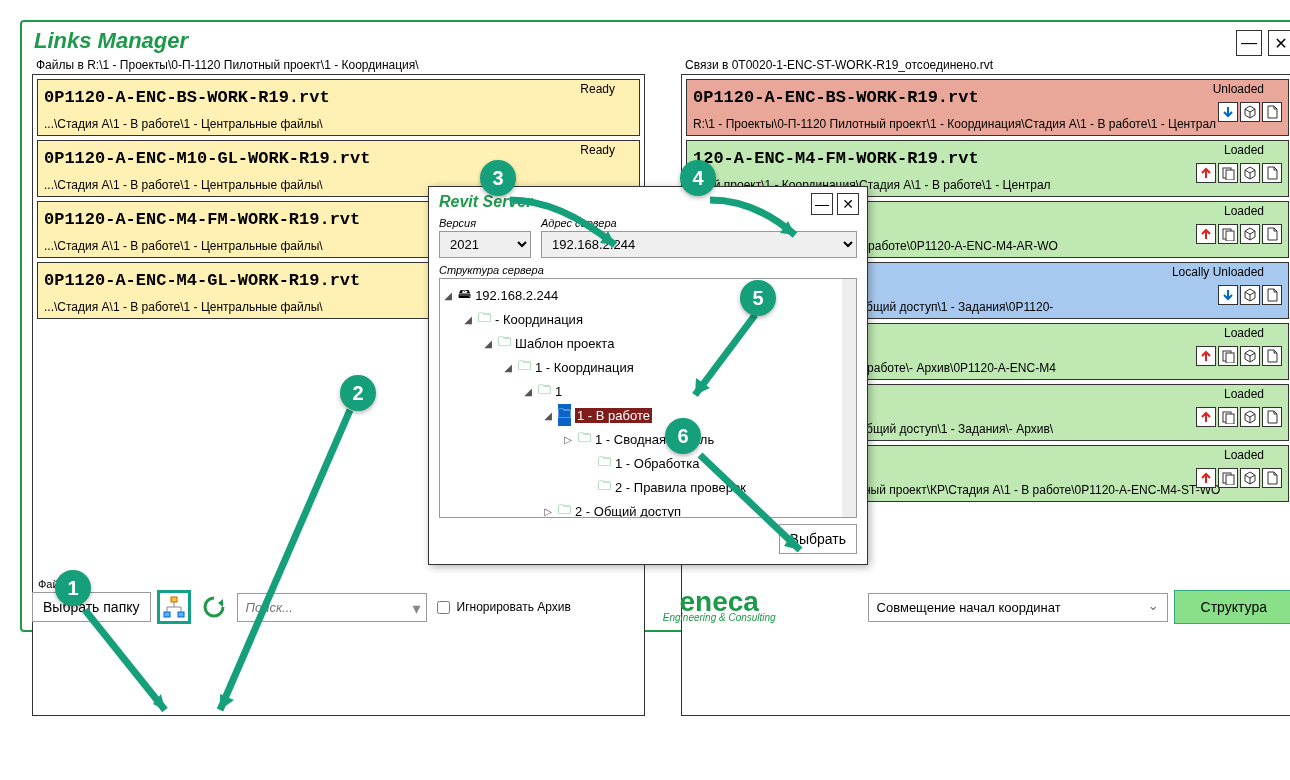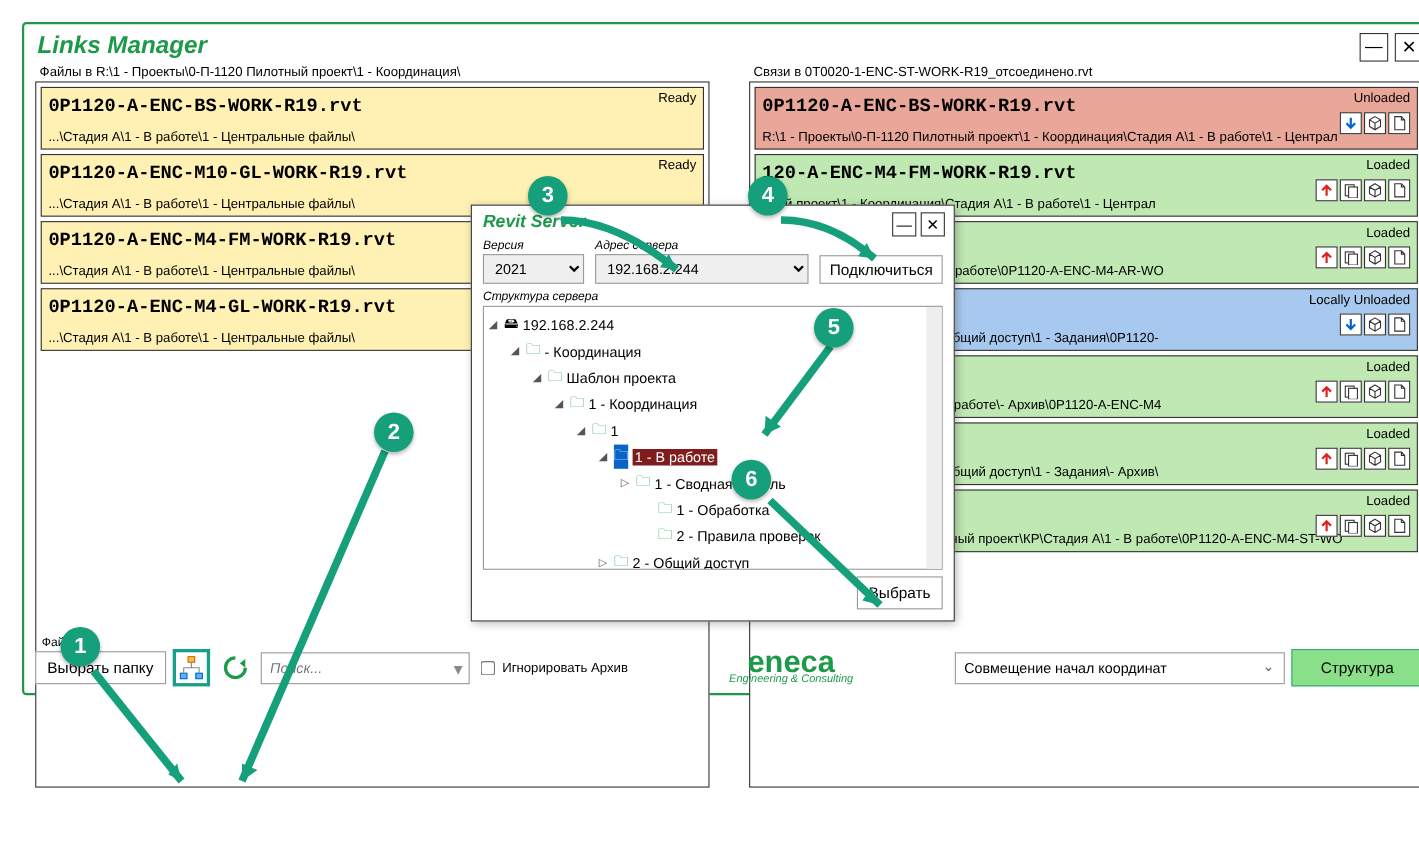--- a/index.html
+++ b/index.html
@@ -6,21 +6,21 @@
   body { margin:0; background:#fff; width:1290px; height:780px; position:relative; overflow:hidden; }
   .window { border:2px solid #1c9a4a; border-radius:4px; width:1286px; height:612px; margin:20px; position:relative; background:#fff;}
   .title { color:#1c9a4a; font-style:italic; font-weight:bold; font-size:22px; padding:6px 12px 2px; }
   .win-controls { position:absolute; top:8px; right:10px; display:flex; gap:6px;}
   .win-btn { width:26px; height:26px; border:1px solid #333; background:#fff; display:flex; align-items:center; justify-content:center; font-size:16px; cursor:pointer;}
   .cols { display:flex; gap:36px; padding:0 10px; height:660px;}
   .col { flex:1; display:flex; flex-direction:column;}
   .col-label { font-size:12px; padding:2px 4px;}
   .list { border:1px solid #333; flex:1; overflow:hidden; background:#fff; position:relative;}
   .item { border:1px solid #333; margin:4px; padding:2px 6px 4px; position:relative; }
-  .item .status { position:absolute; top:2px; right:6px; font-size:12px; }
+  .item .status { position:absolute; top:2px; right:24px; font-size:12px; }
   .item .name { font-weight:bold; font-size:17px; padding:6px 0 10px;font-family:Liberation Mono, monospace;}
   .item .path { font-size:12px; }
   .yellow { background:#fff0b3; }
   .red { background:#e9a79a; }
   .green { background:#bfe8b2; }
   .blue { background:#a8c9ef; }
   .item-icons { position:absolute; top:22px; right:6px; display:flex; gap:2px;}
   .ico-s { width:20px; height:20px; border:1px solid #333; background:#fff; display:flex; align-items:center; justify-content:center; font-size:12px;}
   .foot-left { position:absolute; bottom:40px; left:16px; font-size:11px;}
   .bottom-bar { position:absolute; bottom:6px; left:10px; right:10px; display:flex; align-items:center; gap:6px;}
@@ -337,24 +337,20 @@
   </div>
   <div class="dlg-row">
     <div class="field" style="width:92px">
       <label>Версия</label>
       <select class="inp"><option>2021</option></select>
     </div>
     <div class="field" style="flex:1">
       <label>Адрес сервера</label>
       <select class="inp"><option>192.168.2.244</option></select>
     </div>
-    <div class="field" style="justify-content:flex-end">
-      <label>&nbsp;</label>
-      <button class="btn-plain" style="padding:4px 8px">Подключиться</button>
-    </div>
   </div>
   <div class="tree-label">Структура сервера</div>
   <div class="tree">
     <div class="tree-sb"></div>
     <div class="t-row">
         <span class="tw">◢</span>
         <span>🖴</span> 
         <span>192.168.2.244</span>
       </div>
     <div class="t-row" style="padding-left:20px">

